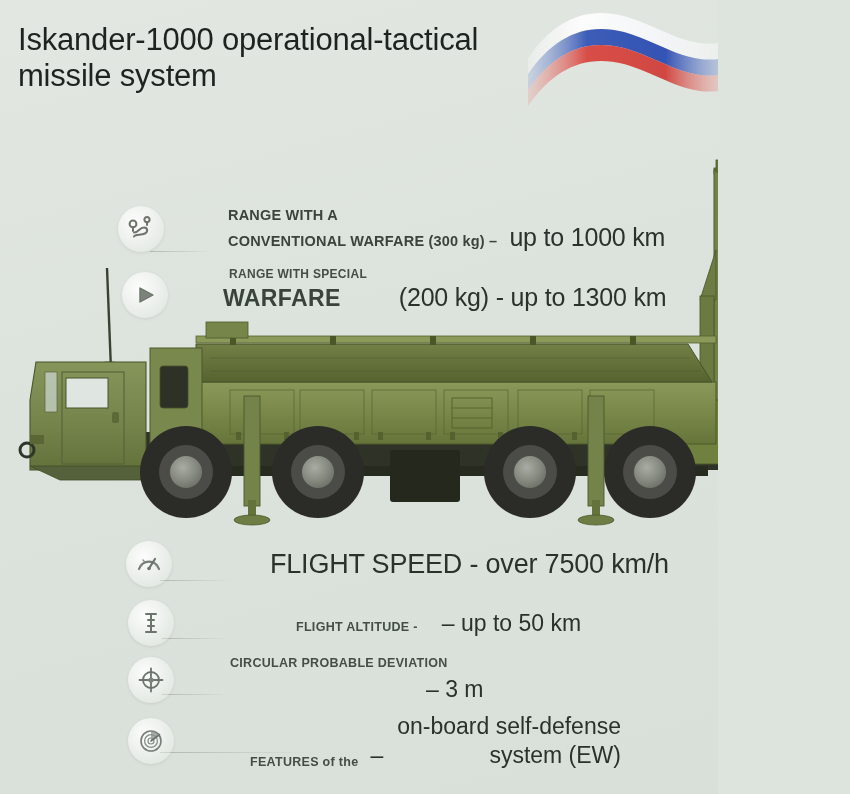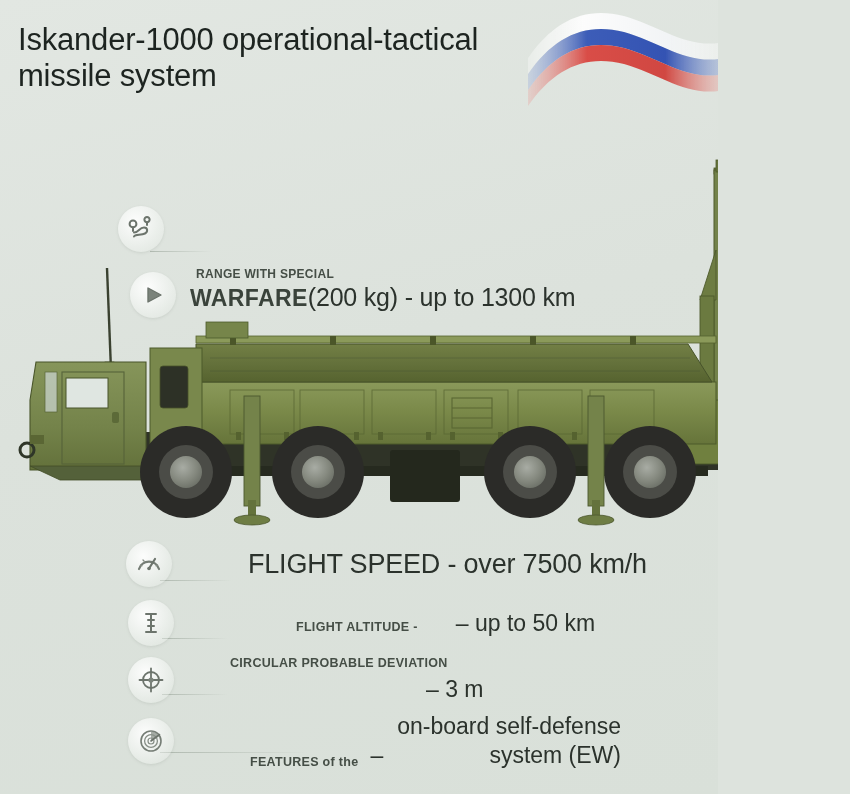--- a/index.html
+++ b/index.html
@@ -361,40 +361,47 @@
       <svg width="30" height="30" viewBox="0 0 30 30">
         <g fill="none" stroke="#6c746c" stroke-width="2" stroke-linecap="round" stroke-linejoin="round">
           <path d="M7,6.5 a3.4,3.4 0 1,1 0,6.8 a3.4,3.4 0 1,1 0,-6.8 Z"></path>
           <path d="M7,13.3 L7,17"></path>
           <path d="M21,3 a2.6,2.6 0 1,1 0,5.2 a2.6,2.6 0 1,1 0,-5.2 Z"></path>
           <path d="M21,8.2 L21,11"></path>
           <path d="M8,18.5 C13,18.5 13,13.5 18,13.5 C22,13.5 22,18 19,19.5 C15,21.5 9,20 8,22.5"></path>
         </g>
       </svg>
     </div>
+    <div style="margin-left:64px;">
+      <div class="lbl-small">RANGE WITH A</div>
+      <div style="display:flex; align-items:baseline;">
+        <span class="lbl-small">CONVENTIONAL WARFARE (300 kg) –</span>
+        <span class="val-big" style="margin-left:12px;">up to 1000 km</span>
+      </div>
+    </div>
   </div>
   <div class="rule" style="left:150px; top:251px; width:62px;"></div>
 
-  <div class="spec" style="left:130px; top:272px;">
+  <div class="spec" style="left:122px; top:272px;gap:41px;">
     <div class="badge">
       <svg width="30" height="30" viewBox="0 0 30 30">
         <path d="M10,8 L23,15 L10,22 Z" fill="#7b837b"></path>
         <path d="M10,8 L23,15 L10,22 Z" fill="none" stroke="#6c746c" stroke-width="1.4" stroke-linejoin="round"></path>
       </svg>
     </div>
     <div style="margin-left:14px; position:relative;">
       <div class="lbl-tiny" style="position:absolute; left:6px; top:-10px;">RANGE WITH SPECIAL</div>
       <div style="display:flex; align-items:baseline; margin-top:6px;">
         <span class="warfare-big">WARFARE</span>
-        <span class="val-big" style="">(200 kg) - up to 1300 km</span>
+        <span class="val-big" style="margin-left:58px;">(200 kg) - up to 1300 km</span>
       </div>
     </div>
   </div>
 
-  <div class="spec" style="left:126px; top:541px;">
+  <div class="spec" style="left:126px; top:541px;gap:22px;">
     <div class="badge">
       <svg width="30" height="30" viewBox="0 0 30 30">
         <path d="M5,20 A10.5,10.5 0 0,1 25,20" fill="none" stroke="#757d75" stroke-width="2.2" stroke-linecap="round"></path>
         <line x1="15" y1="19.5" x2="21" y2="10" stroke="#6c746c" stroke-width="2.2" stroke-linecap="round"></line>
         <circle cx="15" cy="19.5" r="1.8" fill="#6c746c"></circle>
         <g stroke="#858d85" stroke-width="1.3" stroke-linecap="round">
           <line x1="6.5" y1="16" x2="8" y2="16.8"></line>
           <line x1="9" y1="11" x2="10.2" y2="12.2"></line>
           <line x1="22" y1="16.8" x2="23.5" y2="16"></line>
         </g>
@@ -413,21 +420,21 @@
           <line x1="15" y1="6" x2="15" y2="24"></line>
           <line x1="10" y1="6" x2="20" y2="6"></line>
           <line x1="10" y1="24" x2="20" y2="24"></line>
           <line x1="12" y1="12" x2="18" y2="12"></line>
           <line x1="12" y1="18" x2="18" y2="18"></line>
         </g>
       </svg>
     </div>
     <div style="margin-left:122px; display:flex; align-items:baseline;">
       <span class="lbl-tiny" style="font-size:12.5px;">FLIGHT ALTITUDE -</span>
-      <span class="val-mid" style="margin-left:38px;">– up to 50 km</span>
+      <span class="val-mid" style="margin-left:24px;">– up to 50 km</span>
     </div>
   </div>
   <div class="rule" style="left:162px; top:638px; width:66px;"></div>
 
   <div class="spec" style="left:128px; top:656px;align-items:center;">
     <div class="badge">
       <svg width="30" height="30" viewBox="0 0 30 30">
         <circle cx="15" cy="15" r="8" fill="none" stroke="#6c746c" stroke-width="1.8"></circle>
         <g stroke="#6c746c" stroke-width="1.8" stroke-linecap="round">
           <line x1="15" y1="3.5" x2="15" y2="26.5"></line>

